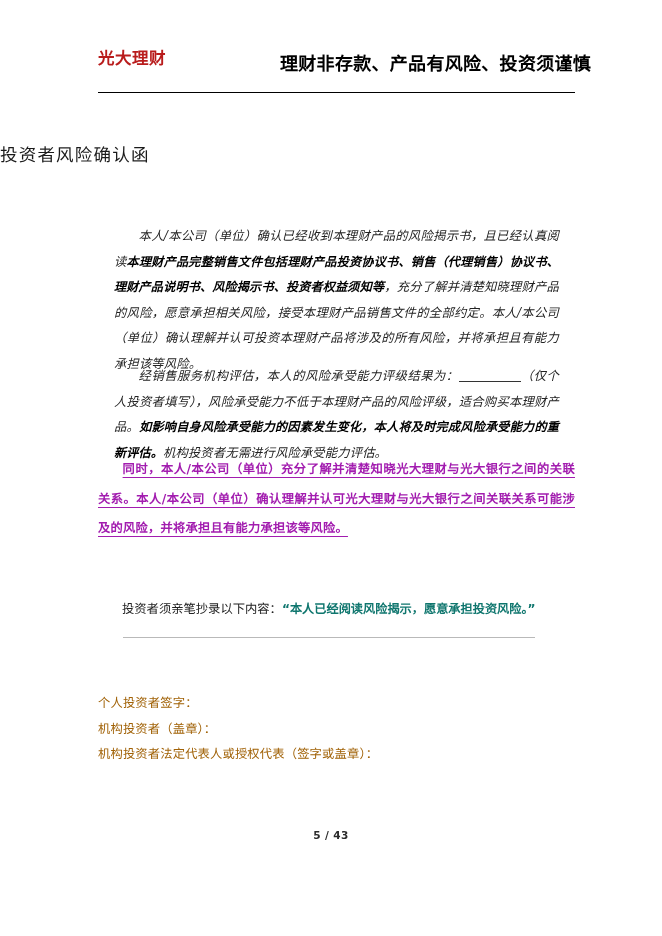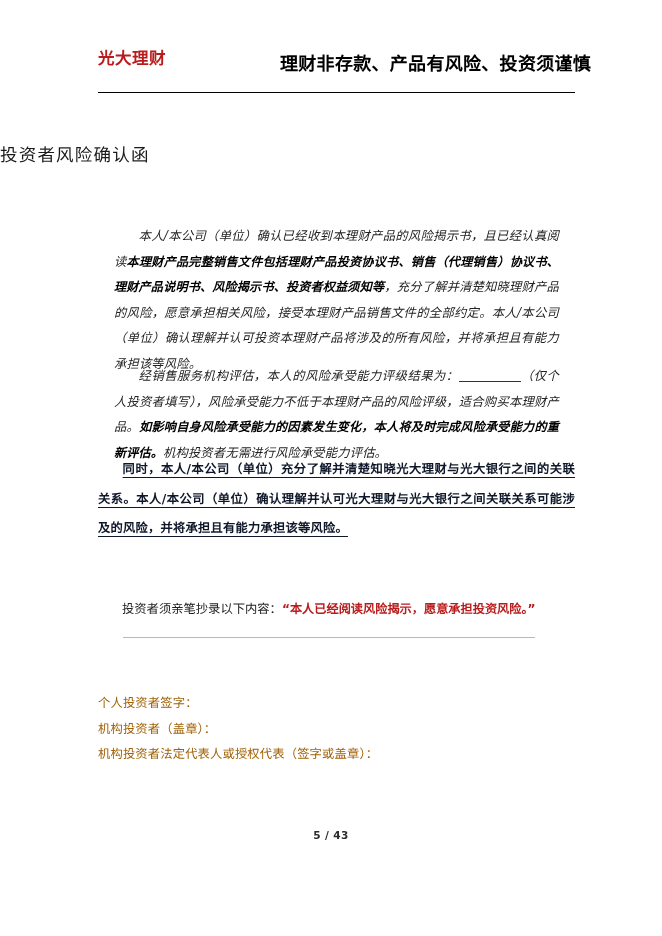--- a/index.html
+++ b/index.html
@@ -108,21 +108,21 @@
   
   .stress-block {
     position: absolute;
     left: 98px;
     top: 455px;
     width: 477px;
     font-family: "DejaVu Sans", "Liberation Sans", sans-serif;
     font-size: 12.3px;
     font-weight: bold;
     line-height: 29.5px;
-    color: #0f172a;
+    color: #a21caf;
     text-align: justify;
     text-justify: inter-ideograph;
     text-indent: 2em;
     letter-spacing: 0.2px;
   }
   .stress-block .u {
     text-decoration: underline;
     text-underline-offset: 3.5px;
     text-decoration-thickness: 1.3px;
   }
@@ -134,21 +134,21 @@
     top: 598px;
     width: 450px;
     font-family: "DejaVu Serif", "Liberation Serif", serif;
     font-size: 12.3px;
     line-height: 22px;
     color: #222;
   }
   .transcribe .quote {
     font-family: "DejaVu Sans", "Liberation Sans", sans-serif;
     font-weight: bold;
-    color: #b91c1c;
+    color: #0f766e;
     font-size: 12.2px;
   }
   .write-rule {
     position: absolute;
     left: 123px;
     top: 637px;
     width: 412px;
     height: 0;
     border-top: 1px solid #b9b9b9;
   }

